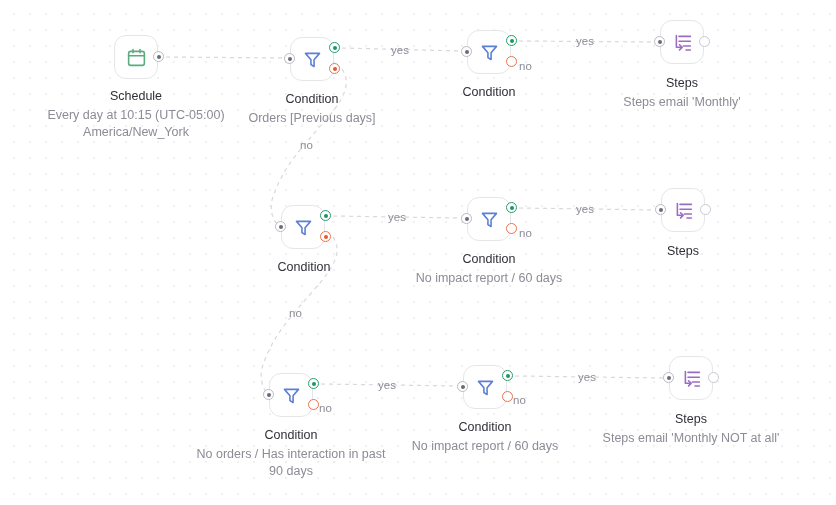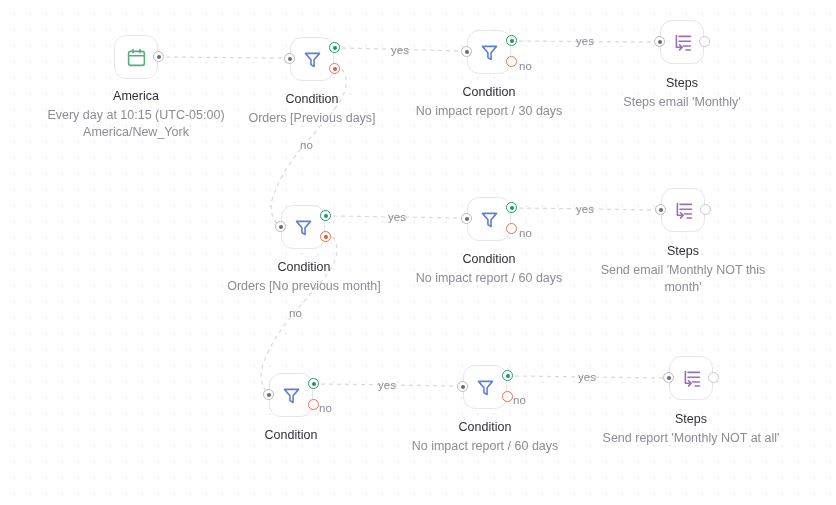--- a/index.html
+++ b/index.html
@@ -188,21 +188,21 @@
           <line x1="8" y1="3" x2="8" y2="6.5"></line>
           <line x1="16" y1="3" x2="16" y2="6.5"></line>
         </svg>
       </span>
     </div>
     <span class="port port-out-plain" style="border-color:#b9bac3;">
       <span style="position:absolute;left:2.5px;top:2.5px;width:4px;height:4px;border-radius:50%;background:#6a6b78;display:block;"></span>
     </span>
   </div>
   <div class="node-label" style="left:14px; top:88px; width:244px;">
-    <div class="node-title">America</div>
+    <div class="node-title">Schedule</div>
     <div class="node-sub">Every day at 10:15 (UTC-05:00) America/New_York</div>
   </div>
 
   <div class="node" style="left:290px; top:37px;">
     <div class="node-box">
       <span>
         <svg width="21" height="21" viewBox="0 0 24 24" fill="none" stroke="#5b7fd4" stroke-width="1.8" stroke-linecap="round" stroke-linejoin="round">
           <path d="M4 5h16l-6.2 7.4V20l-3.6-2.2v-5.4z"></path>
         </svg>
       </span>
@@ -223,21 +223,20 @@
           <path d="M4 5h16l-6.2 7.4V20l-3.6-2.2v-5.4z"></path>
         </svg>
       </span>
     </div>
     <span class="port port-in"></span>
     <span class="port port-yes"></span>
     <span class="port port-no"></span>
   </div>
   <div class="node-label" style="left:389px; top:84px; width:200px;">
     <div class="node-title">Condition</div>
-    <div class="node-sub">No impact report / 30 days</div>
   </div>
 
   <div class="node" style="left:660px; top:20px;">
     <div class="node-box">
       <span>
         <svg width="21" height="21" viewBox="0 0 24 24" fill="none" stroke="#9b6cc4" stroke-width="1.8" stroke-linecap="round" stroke-linejoin="round">
           <line x1="8" y1="5" x2="21" y2="5"></line>
           <line x1="8" y1="10.5" x2="21" y2="10.5"></line>
           <line x1="13" y1="16" x2="21" y2="16"></line>
           <line x1="16" y1="20.5" x2="21" y2="20.5"></line>
@@ -261,21 +260,20 @@
           <path d="M4 5h16l-6.2 7.4V20l-3.6-2.2v-5.4z"></path>
         </svg>
       </span>
     </div>
     <span class="port port-in"></span>
     <span class="port port-yes"></span>
     <span class="port port-no connected"></span>
   </div>
   <div class="node-label" style="left:214px; top:259px; width:180px;">
     <div class="node-title">Condition</div>
-    <div class="node-sub">Orders [No previous month]</div>
   </div>
 
   <div class="node" style="left:467px; top:197px;">
     <div class="node-box">
       <span>
         <svg width="21" height="21" viewBox="0 0 24 24" fill="none" stroke="#5b7fd4" stroke-width="1.8" stroke-linecap="round" stroke-linejoin="round">
           <path d="M4 5h16l-6.2 7.4V20l-3.6-2.2v-5.4z"></path>
         </svg>
       </span>
     </div>
@@ -299,37 +297,37 @@
           <path d="M5 4v13.5h6"></path>
           <path d="M8.6 14.6 11.6 17.5 8.6 20.4"></path>
         </svg>
       </span>
     </div>
     <span class="port port-in"></span>
     <span class="port port-out-plain"></span>
   </div>
   <div class="node-label" style="left:588px; top:243px; width:190px;">
     <div class="node-title">Steps</div>
-    <div class="node-sub">Send email 'Monthly NOT this month'</div>
   </div>
 
   <div class="node" style="left:269px; top:373px;">
     <div class="node-box">
       <span>
         <svg width="21" height="21" viewBox="0 0 24 24" fill="none" stroke="#5b7fd4" stroke-width="1.8" stroke-linecap="round" stroke-linejoin="round">
           <path d="M4 5h16l-6.2 7.4V20l-3.6-2.2v-5.4z"></path>
         </svg>
       </span>
     </div>
     <span class="port port-in"></span>
     <span class="port port-yes"></span>
     <span class="port port-no"></span>
   </div>
   <div class="node-label" style="left:189px; top:427px; width:204px;">
     <div class="node-title">Condition</div>
+    <div class="node-sub">No orders / Has interaction in past 90 days</div>
   </div>
 
   <div class="node" style="left:463px; top:365px;">
     <div class="node-box">
       <span>
         <svg width="21" height="21" viewBox="0 0 24 24" fill="none" stroke="#5b7fd4" stroke-width="1.8" stroke-linecap="round" stroke-linejoin="round">
           <path d="M4 5h16l-6.2 7.4V20l-3.6-2.2v-5.4z"></path>
         </svg>
       </span>
     </div>
@@ -353,21 +351,21 @@
           <path d="M5 4v13.5h6"></path>
           <path d="M8.6 14.6 11.6 17.5 8.6 20.4"></path>
         </svg>
       </span>
     </div>
     <span class="port port-in"></span>
     <span class="port port-out-plain"></span>
   </div>
   <div class="node-label" style="left:591px; top:411px; width:200px;">
     <div class="node-title">Steps</div>
-    <div class="node-sub">Send report 'Monthly NOT at all'</div>
+    <div class="node-sub">Steps email 'Monthly NOT at all'</div>
   </div>
 
   <div class="edge-label" style="left:391px; top:44px;">yes</div>
   <div class="edge-label" style="left:576px; top:35px;">yes</div>
   <div class="edge-label" style="left:519px; top:60px;">no</div>
   <div class="edge-label" style="left:300px; top:139px;">no</div>
 
   <div class="edge-label" style="left:388px; top:211px;">yes</div>
   <div class="edge-label" style="left:576px; top:203px;">yes</div>
   <div class="edge-label" style="left:519px; top:227px;">no</div>

